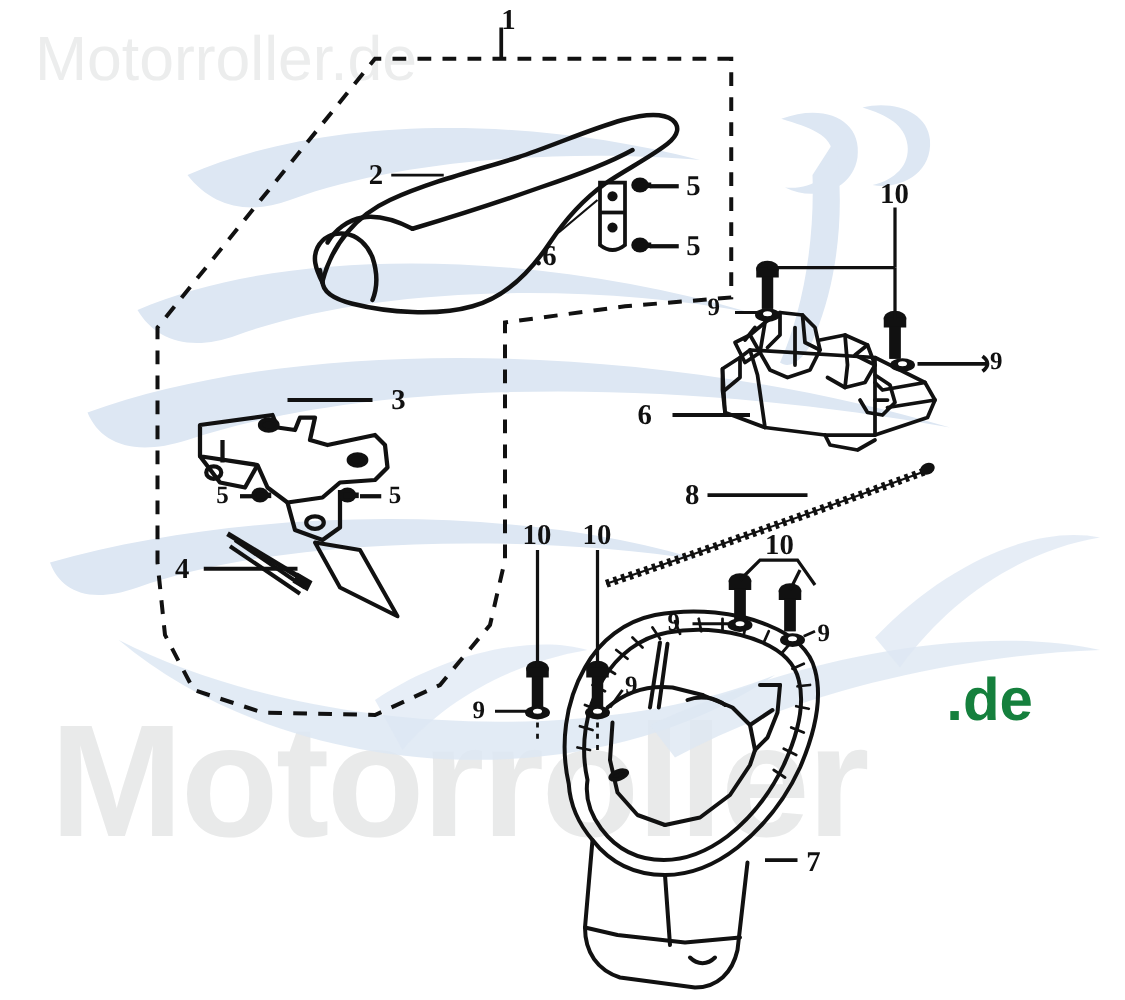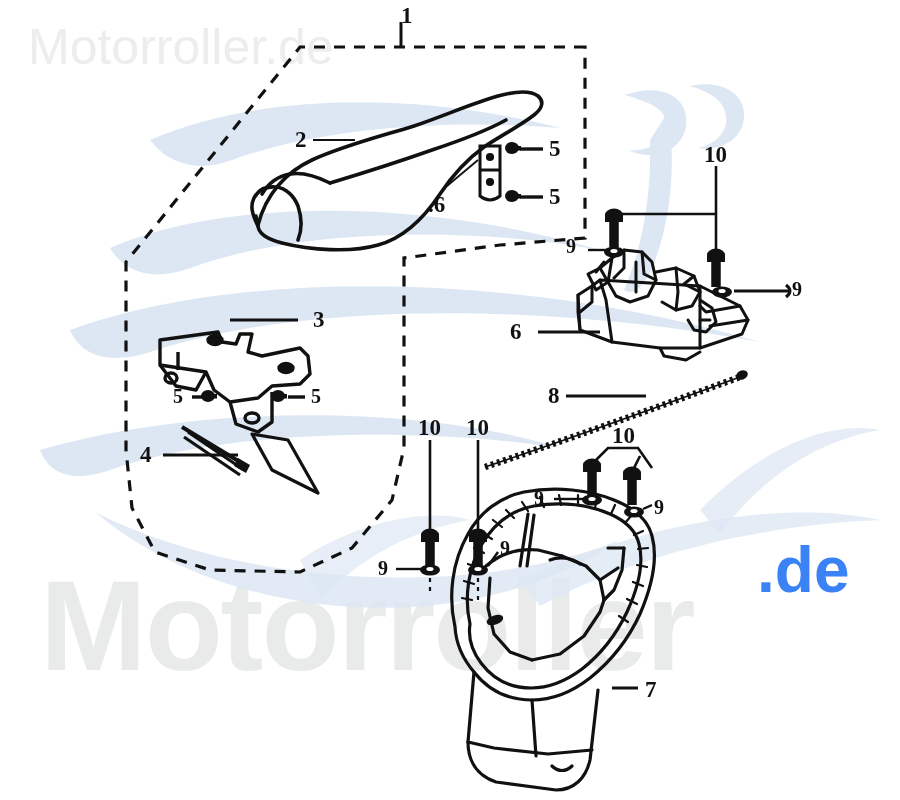--- a/index.html
+++ b/index.html
@@ -46,23 +46,23 @@
     color: #e9eaea;
     letter-spacing: -2px;
     white-space: nowrap;
     user-select: none;
   }
   .wm-de {
     position: absolute;
     left: 757px;
     top: 533px;
     font-family: "Liberation Sans", sans-serif;
-    font-size: 64px;
+    font-size: 48px;
     font-weight: 700;
-    color: #3b82f6;
+    color: #15803d;
     white-space: nowrap;
     user-select: none;
   }
   .callout {
     position: absolute;
     font-family: "Liberation Serif", serif;
     font-size: 23px;
     font-weight: 700;
     color: #111111;
     line-height: 1;

